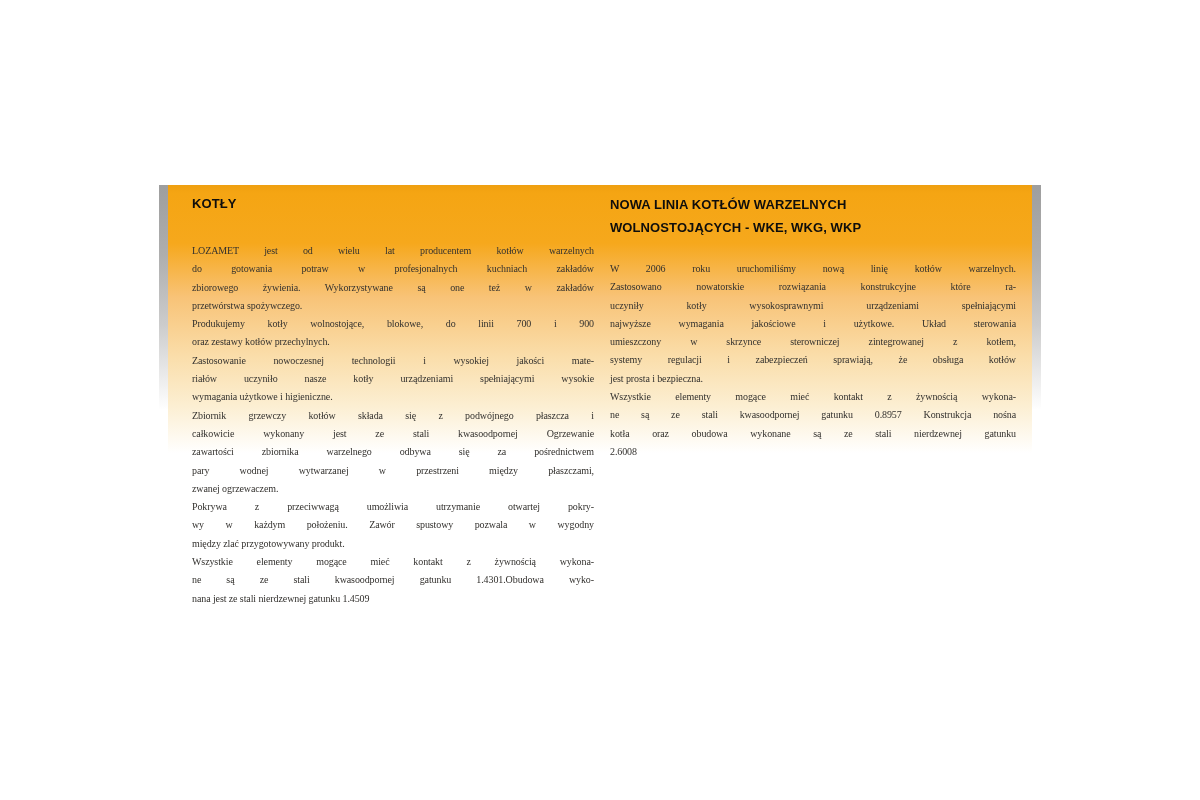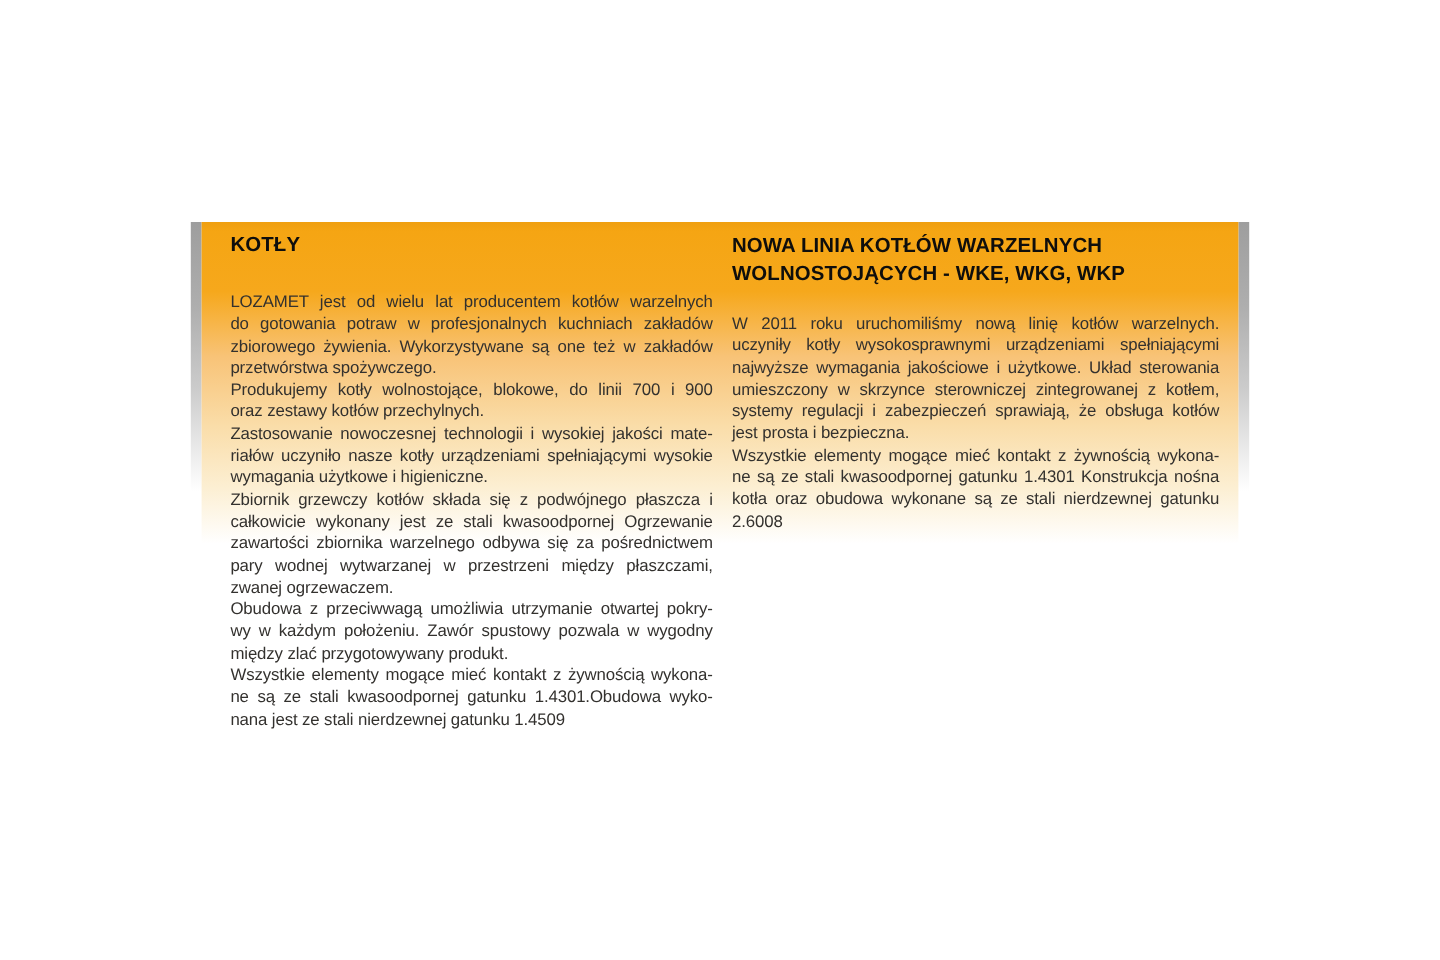--- a/index.html
+++ b/index.html
@@ -59,34 +59,35 @@
     padding: 8px 16px 0 24px;
     display: flex;
     gap: 16px;
   }
   .col { flex: 0 0 auto; }
   .col-left  { width: 402px; }
   .col-right { width: 406px; }
 
   .heading {
     margin: 0;
-    font-size: 17px;
+    font-size: 13px;
     font-weight: bold;
     color: #0f0e0c;
     letter-spacing: 0.1px;
     white-space: pre-line;
   }
   .heading-left  { line-height: 22px; margin-bottom: 27px; }
   .heading-right { line-height: 23px; margin-bottom: 21px; }
 
   .bodytext {
-    font-size: 14px;
+    font-size: 10px;
     line-height: 18.3px;
     color: #33312e;
     letter-spacing: -0.1px;
+    font-family: Liberation Serif, serif;
   }
   .line {
     white-space: nowrap;
     text-align: justify;
     text-align-last: justify;
   }
   .line.pl {
     text-align: left;
     text-align-last: left;
   }
@@ -112,41 +113,42 @@
             <div class="line">Produkujemy kotły wolnostojące, blokowe, do linii 700 i 900</div>
             <div class="line pl">oraz zestawy kotłów przechylnych.</div>
             <div class="line">Zastosowanie nowoczesnej technologii i wysokiej jakości mate-</div>
             <div class="line">riałów uczyniło nasze kotły urządzeniami spełniającymi wysokie</div>
             <div class="line pl">wymagania użytkowe i higieniczne.</div>
             <div class="line">Zbiornik grzewczy kotłów składa się z podwójnego płaszcza i</div>
             <div class="line">całkowicie wykonany jest ze stali kwasoodpornej Ogrzewanie</div>
             <div class="line">zawartości zbiornika warzelnego odbywa się za pośrednictwem</div>
             <div class="line">pary wodnej wytwarzanej w przestrzeni między płaszczami,</div>
             <div class="line pl">zwanej ogrzewaczem.</div>
-            <div class="line">Obudowa z przeciwwagą umożliwia utrzymanie otwartej pokry-</div>
+            <div class="line">Pokrywa z przeciwwagą umożliwia utrzymanie otwartej pokry-</div>
             <div class="line">wy w każdym położeniu. Zawór spustowy pozwala w wygodny</div>
             <div class="line pl">między zlać przygotowywany produkt.</div>
             <div class="line">Wszystkie elementy mogące mieć kontakt z żywnością wykona-</div>
             <div class="line">ne są ze stali kwasoodpornej gatunku 1.4301.Obudowa wyko-</div>
             <div class="line pl">nana jest ze stali nierdzewnej gatunku 1.4509</div>
           </div>
       </div>
 
       <div class="col col-right">
         <h2 class="heading heading-right">NOWA LINIA KOTŁÓW WARZELNYCH
 WOLNOSTOJĄCYCH  - WKE, WKG, WKP</h2>
         <div class="bodytext">
-            <div class="line">W 2011 roku uruchomiliśmy nową linię kotłów warzelnych.</div>
+            <div class="line">W 2006 roku uruchomiliśmy nową linię kotłów warzelnych.</div>
+            <div class="line">Zastosowano nowatorskie rozwiązania konstrukcyjne które ra-</div>
             <div class="line">uczyniły kotły wysokosprawnymi urządzeniami spełniającymi</div>
             <div class="line">najwyższe wymagania jakościowe i użytkowe. Układ sterowania</div>
             <div class="line">umieszczony w skrzynce sterowniczej zintegrowanej z kotłem,</div>
             <div class="line">systemy regulacji i zabezpieczeń sprawiają, że obsługa kotłów</div>
             <div class="line pl">jest prosta i bezpieczna.</div>
             <div class="line">Wszystkie elementy mogące mieć kontakt z żywnością wykona-</div>
-            <div class="line">ne są ze stali kwasoodpornej gatunku 1.4301 Konstrukcja nośna</div>
+            <div class="line">ne są ze stali kwasoodpornej gatunku 0.8957 Konstrukcja nośna</div>
             <div class="line">kotła oraz obudowa wykonane są ze stali nierdzewnej gatunku</div>
             <div class="line pl">2.6008</div>
           </div>
       </div>
 
     </div>
   </div>
 </div>
 
 </body></html>

